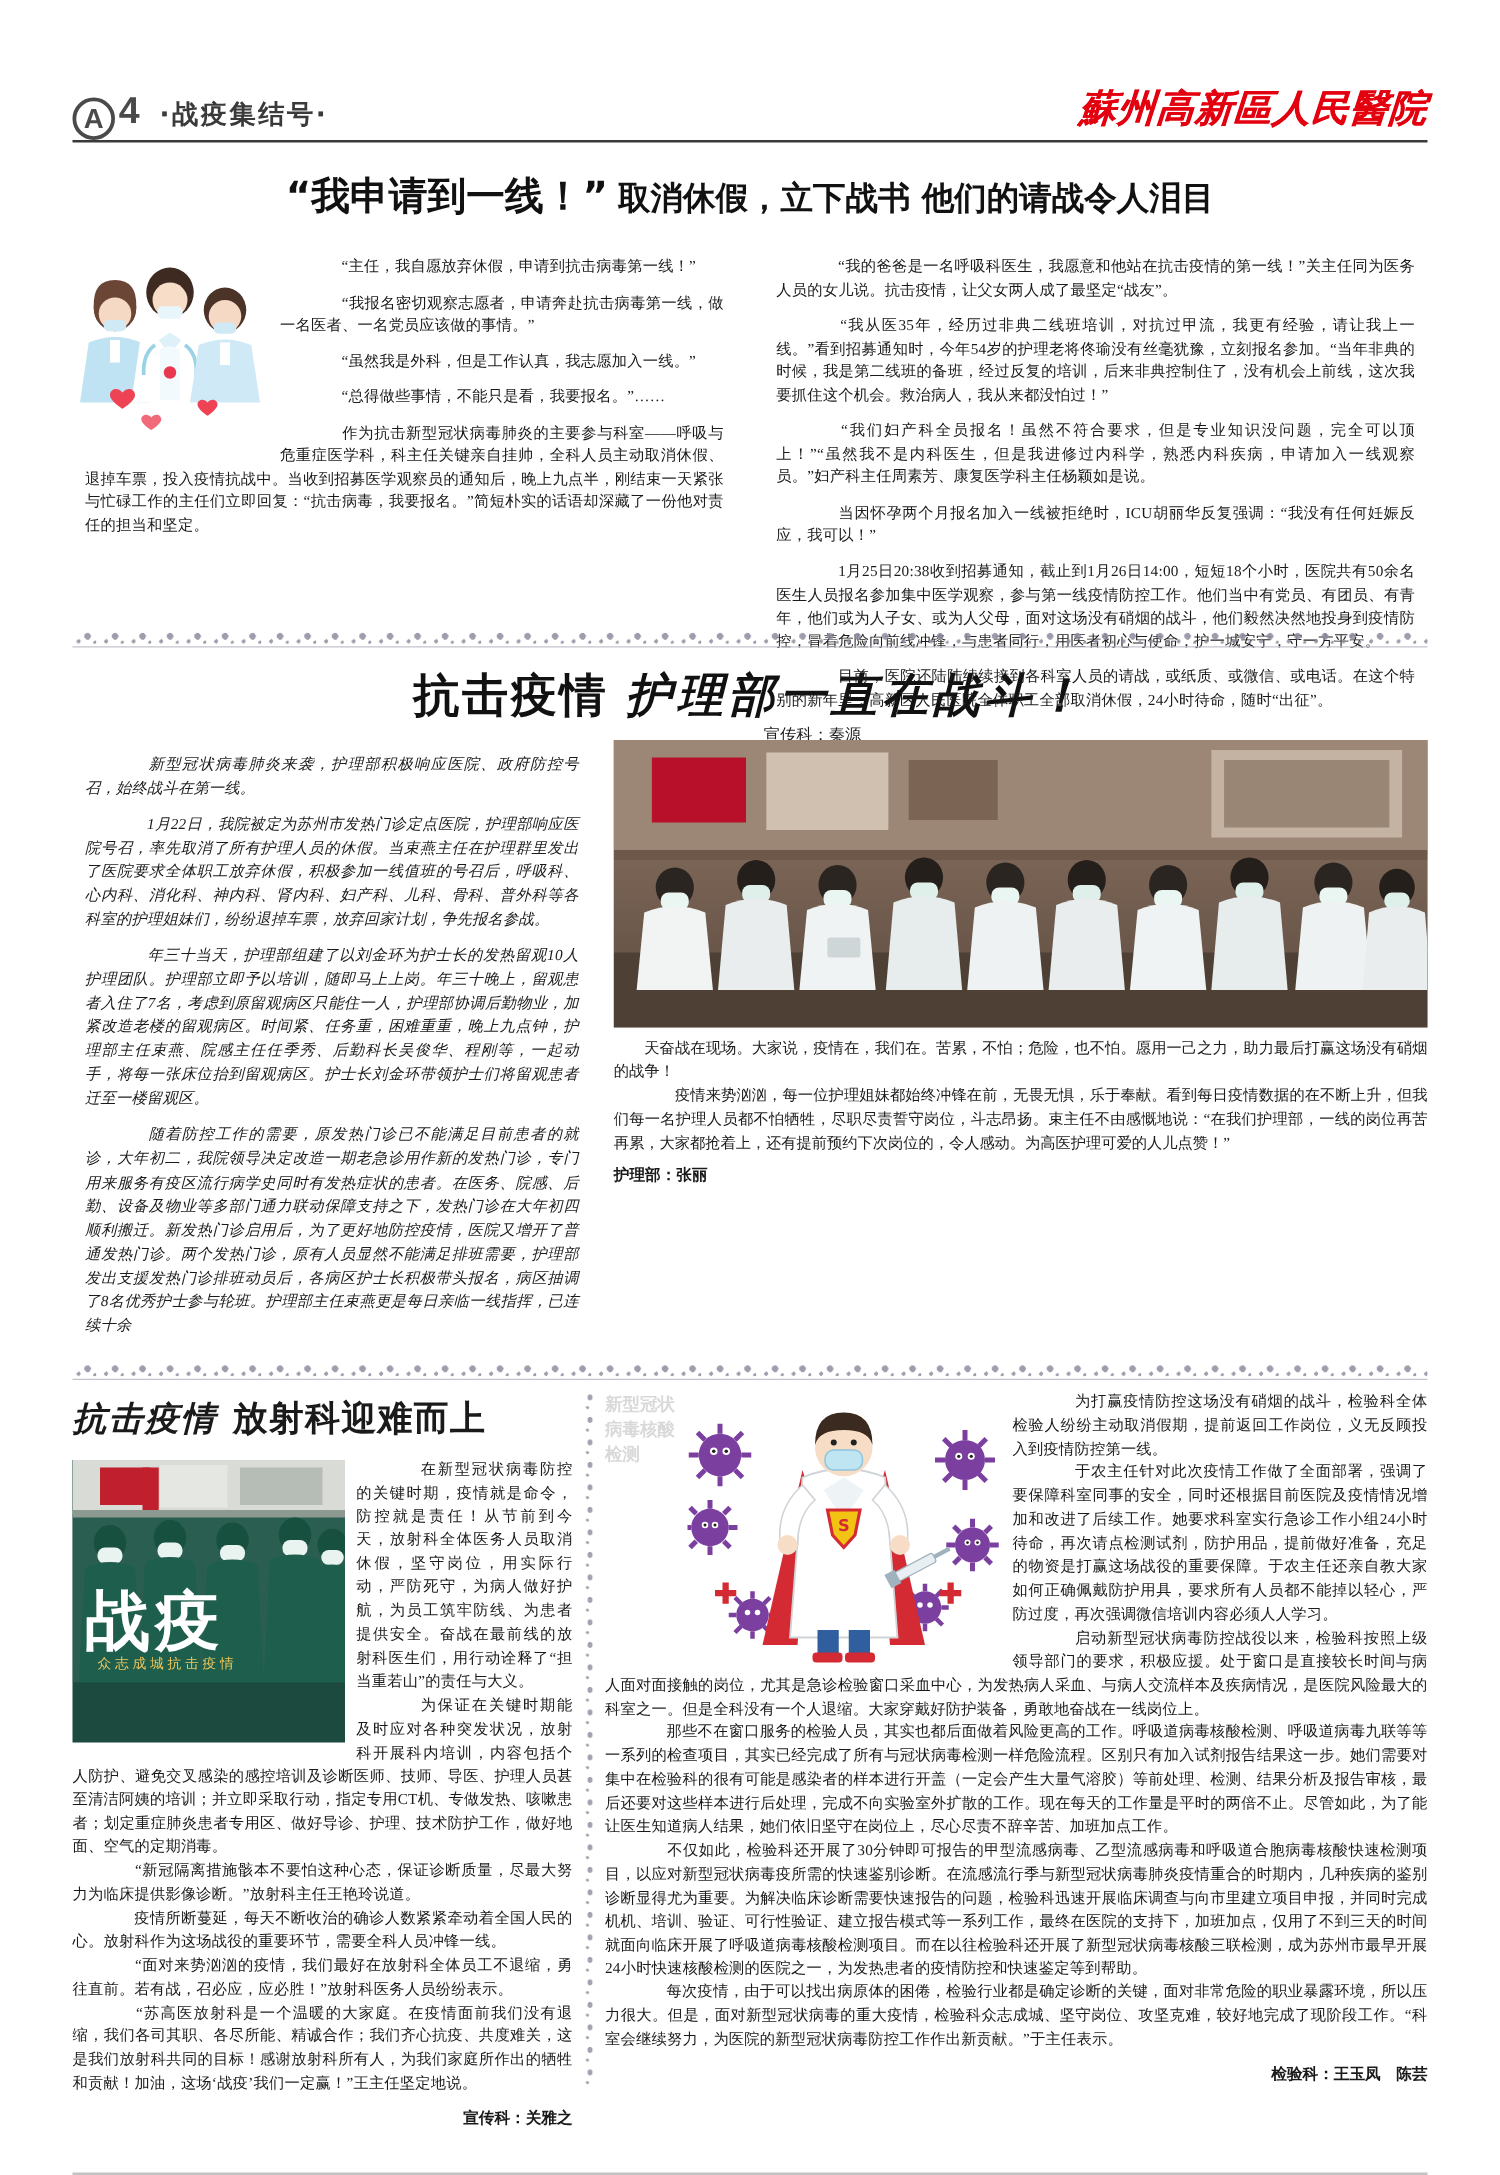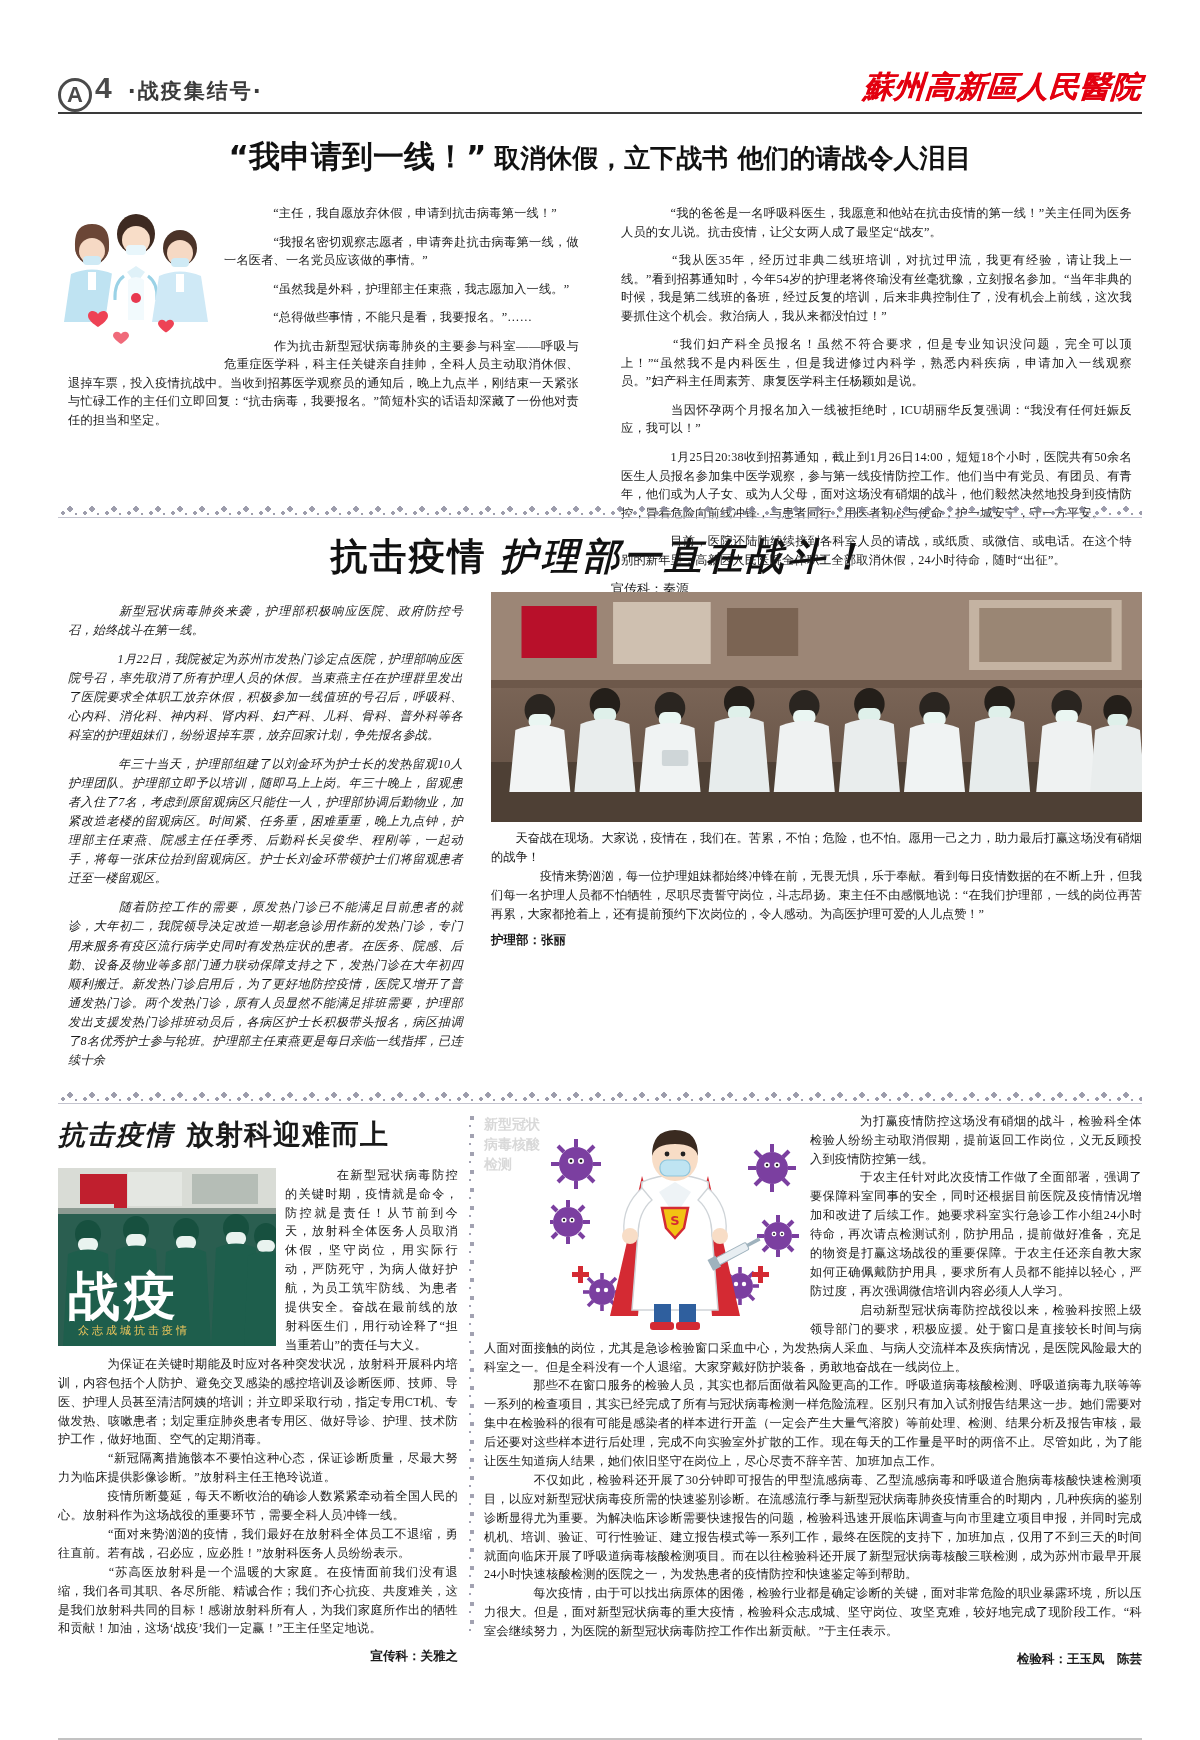--- a/index.html
+++ b/index.html
@@ -155,21 +155,21 @@
   .sec-head-b .blk {
     font-family: "DejaVu Sans", sans-serif; font-weight: bold;
     font-size: 30px; letter-spacing: 1px;
   }
   .sec-head-b .brush2 {
     font-family: "DejaVu Serif", serif; font-style: italic; font-weight: bold;
     font-size: 31px; letter-spacing: 3px; margin-left: 6px;
   }
 
   .radiology-photo {
-    float: left; width: 218px; height: 178px; margin: 2px 9px 4px 0;
+    float: left; width: 218px; height: 226px; margin: 2px 9px 4px 0;
     position: relative; overflow: hidden; background: #1d4a3f;
   }
   .body-text {
     font-size: 12.2px; line-height: 1.55; text-align: justify;
     letter-spacing: 0.2px;
   }
   .body-text p { text-indent: 2em; margin: 0; }
   .sec-byline {
     text-align: right; font-family: "DejaVu Sans", sans-serif;
     font-weight: bold; font-size: 12.5px; margin-top: 10px;
@@ -251,21 +251,21 @@
           </g>
 
           <path d="M40 120c-4-5-10-3-10 2 0 5 10 11 10 11s10-6 10-11c0-5-6-7-10-2z" fill="#ee4255"></path>
           <path d="M108 128c-3-4-8-2-8 1.6 0 4 8 9 8 9s8-5 8-9c0-3.6-5-5.6-8-1.6z" fill="#ee4255"></path>
           <path d="M63 140c-3-4-8-2-8 1.5 0 3.6 8 8.5 8 8.5s8-4.9 8-8.5c0-3.5-5-5.5-8-1.5z" fill="#f06a7a"></path>
         </svg>
       </div>
       <div class="col-text">
           <p>　　“主任，我自愿放弃休假，申请到抗击病毒第一线！”</p>
           <p>　　“我报名密切观察志愿者，申请奔赴抗击病毒第一线，做一名医者、一名党员应该做的事情。”</p>
-          <p>　　“虽然我是外科，护理部主任束燕，我志愿加入一线。”</p>
+          <p>　　“虽然我是外科，但是工作认真，我志愿加入一线。”</p>
           <p>　　“总得做些事情，不能只是看，我要报名。”……</p>
           <p>　　作为抗击新型冠状病毒肺炎的主要参与科室——呼吸与危重症医学科，科主任关键亲自挂帅，全科人员主动取消休假、退掉车票，投入疫情抗战中。当收到招募医学观察员的通知后，晚上九点半，刚结束一天紧张与忙碌工作的主任们立即回复：“抗击病毒，我要报名。”简短朴实的话语却深藏了一份他对责任的担当和坚定。</p>
         </div>
     </div>
     <div class="a1-col">
       <div class="col-text">
           <p>　　“我的爸爸是一名呼吸科医生，我愿意和他站在抗击疫情的第一线！”关主任同为医务人员的女儿说。抗击疫情，让父女两人成了最坚定“战友”。</p>
           <p>　　“我从医35年，经历过非典二线班培训，对抗过甲流，我更有经验，请让我上一线。”看到招募通知时，今年54岁的护理老将佟瑜没有丝毫犹豫，立刻报名参加。“当年非典的时候，我是第二线班的备班，经过反复的培训，后来非典控制住了，没有机会上前线，这次我要抓住这个机会。救治病人，我从来都没怕过！”</p>
           <p>　　“我们妇产科全员报名！虽然不符合要求，但是专业知识没问题，完全可以顶上！”“虽然我不是内科医生，但是我进修过内科学，熟悉内科疾病，申请加入一线观察员。”妇产科主任周素芳、康复医学科主任杨颖如是说。</p>
           <p>　　当因怀孕两个月报名加入一线被拒绝时，ICU胡丽华反复强调：“我没有任何妊娠反应，我可以！”</p>

